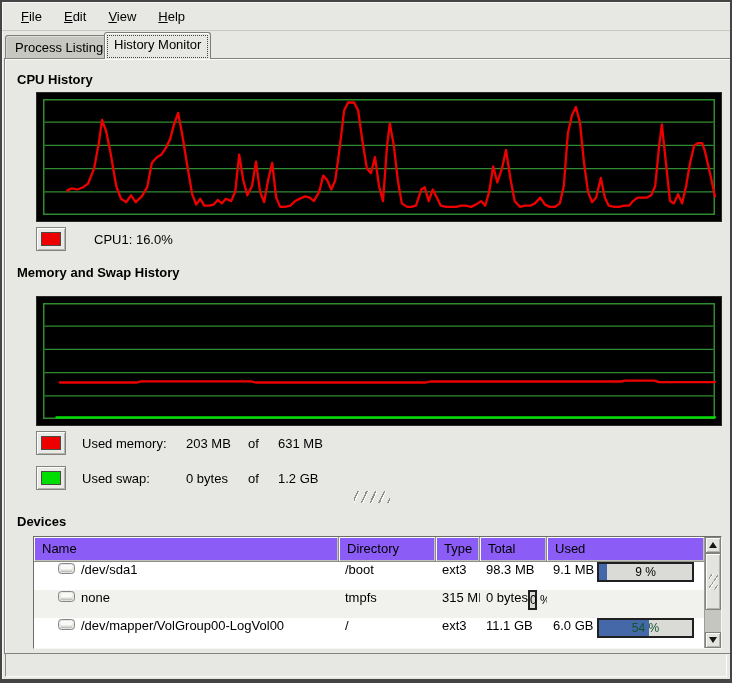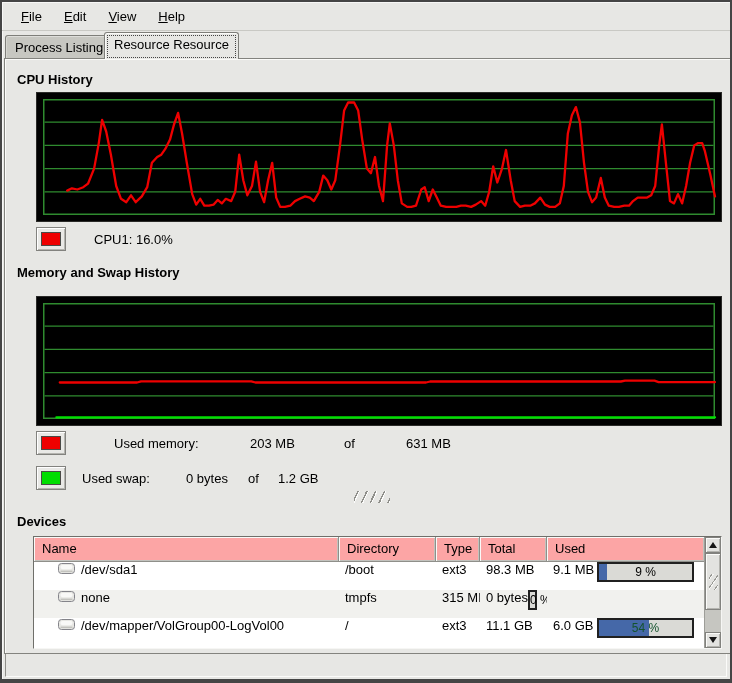--- a/index.html
+++ b/index.html
@@ -43,21 +43,21 @@
   .leg-used{width:62px;}
   .leg-of{width:30px;}
   
   .pane-handle{position:absolute;top:432px;left:349px;width:36px;height:12px;
     background:repeating-linear-gradient(115deg,transparent 0 3px,#8f8f8a 3px 4.5px,#fdfdfc 4.5px 5.5px,transparent 5.5px 8px);}
   
   .devframe{position:absolute;top:477px;left:28px;width:689px;height:113px;box-sizing:border-box;
     border:1px solid;border-color:#6f6f6a #f6f6f4 #f6f6f4 #6f6f6a;background:#fff;display:flex;}
   .treeview{width:671px;display:flex;flex-direction:column;}
   .thead{display:grid;grid-template-columns:305px 97px 44px 67px 1fr;height:25px;flex:0 0 25px;}
-  .hcell{box-sizing:border-box;background:#fca5a5;border-right:1px solid #8f8f8a;border-bottom:1px solid #8f8f8a;
+  .hcell{box-sizing:border-box;background:#8b5cf6;border-right:1px solid #8f8f8a;border-bottom:1px solid #8f8f8a;
     box-shadow:inset 1px 1px 0 #fafaf8, inset -1px -1px 0 #c2c2bd;
     padding:4px 0 0 8px;overflow:hidden;white-space:nowrap;}
   .hcell:last-child{border-right:none;}
   .trow{display:grid;grid-template-columns:305px 97px 44px 67px 1fr;height:28px;background:#fff;}
   .trow.alt{background:#f1f1ee;}
   .tc{display:flex;align-items:flex-start;padding-left:6px;overflow:hidden;white-space:nowrap;}
   .tc.name{padding-left:24px;}
   .dicon{display:flex;margin-right:6px;flex:0 0 auto;}
   .tc.used .uval{width:44px;}
   .pbar{position:relative;width:93px;height:16px;border:2px solid #202020;background:#dadad6;
@@ -93,21 +93,21 @@
     <div class="menu-item mnemonic"><u>E</u>dit</div>
     <div class="menu-item mnemonic"><u>V</u>iew</div>
     <div class="menu-item mnemonic"><u>H</u>elp</div>
   </div>
 
   <div class="tabstrip">
     <div class="tab tab-inactive">
       <span>Process Listing</span>
     </div>
     <div class="tab tab-active">
-      <span>Resource Resource</span>
+      <span>History Monitor</span>
       <div class="focus-ring"></div>
     </div>
   </div>
 
   <div class="page">
 
     <div class="section-title" style="top:13px;">CPU History</div>
 
     <svg class="graph" style="top:33px;" id="chart0" viewBox="0 0 684 128">
         <rect x="0" y="0" width="684" height="128" fill="#000000"></rect>
@@ -132,21 +132,21 @@
         <rect x="0" y="0" width="684" height="128" fill="#000000"></rect>
         <rect x="6.75" y="6.75" width="670.5" height="114.5" fill="none" stroke="#2f8b2f" stroke-width="1.5"></rect>
         <line x1="7.5" y1="29.2" x2="676.5" y2="29.2" stroke="#2f8b2f" stroke-width="1.2"></line>
         <line x1="7.5" y1="52.4" x2="676.5" y2="52.4" stroke="#2f8b2f" stroke-width="1.2"></line>
         <line x1="7.5" y1="75.6" x2="676.5" y2="75.6" stroke="#2f8b2f" stroke-width="1.2"></line>
         <line x1="7.5" y1="98.8" x2="676.5" y2="98.8" stroke="#2f8b2f" stroke-width="1.2"></line>
         <polyline points="22.8,85.5 100.1,85.5 104.1,84.3 214.3,84.3 218.4,85.5 389.0,85.5 393.1,84.5 583.9,84.5 588.0,83.7 617.5,83.7 621.6,85.1 678.0,85.1" fill="none" stroke="#ee0000" stroke-width="2.3" stroke-linejoin="round" stroke-linecap="round"></polyline>
         <polyline points="19.4,120.3 678.0,120.3" fill="none" stroke="#00e000" stroke-width="2.3" stroke-linejoin="round" stroke-linecap="round"></polyline>
       </svg>
 
-    <div class="legend-row" style="top:372px;gap:32px;">
+    <div class="legend-row" style="top:372px;">
       <span class="swatch">
           <span class="chip" id="mem-chip" style="background: rgb(238, 0, 0);"></span>
         </span>
       <span class="leg-label">Used memory:</span>
       <span class="leg-used">203 MB</span>
       <span class="leg-of">of</span>
       <span>631 MB</span>
     </div>
 
     <div class="legend-row" style="top:407px;">

